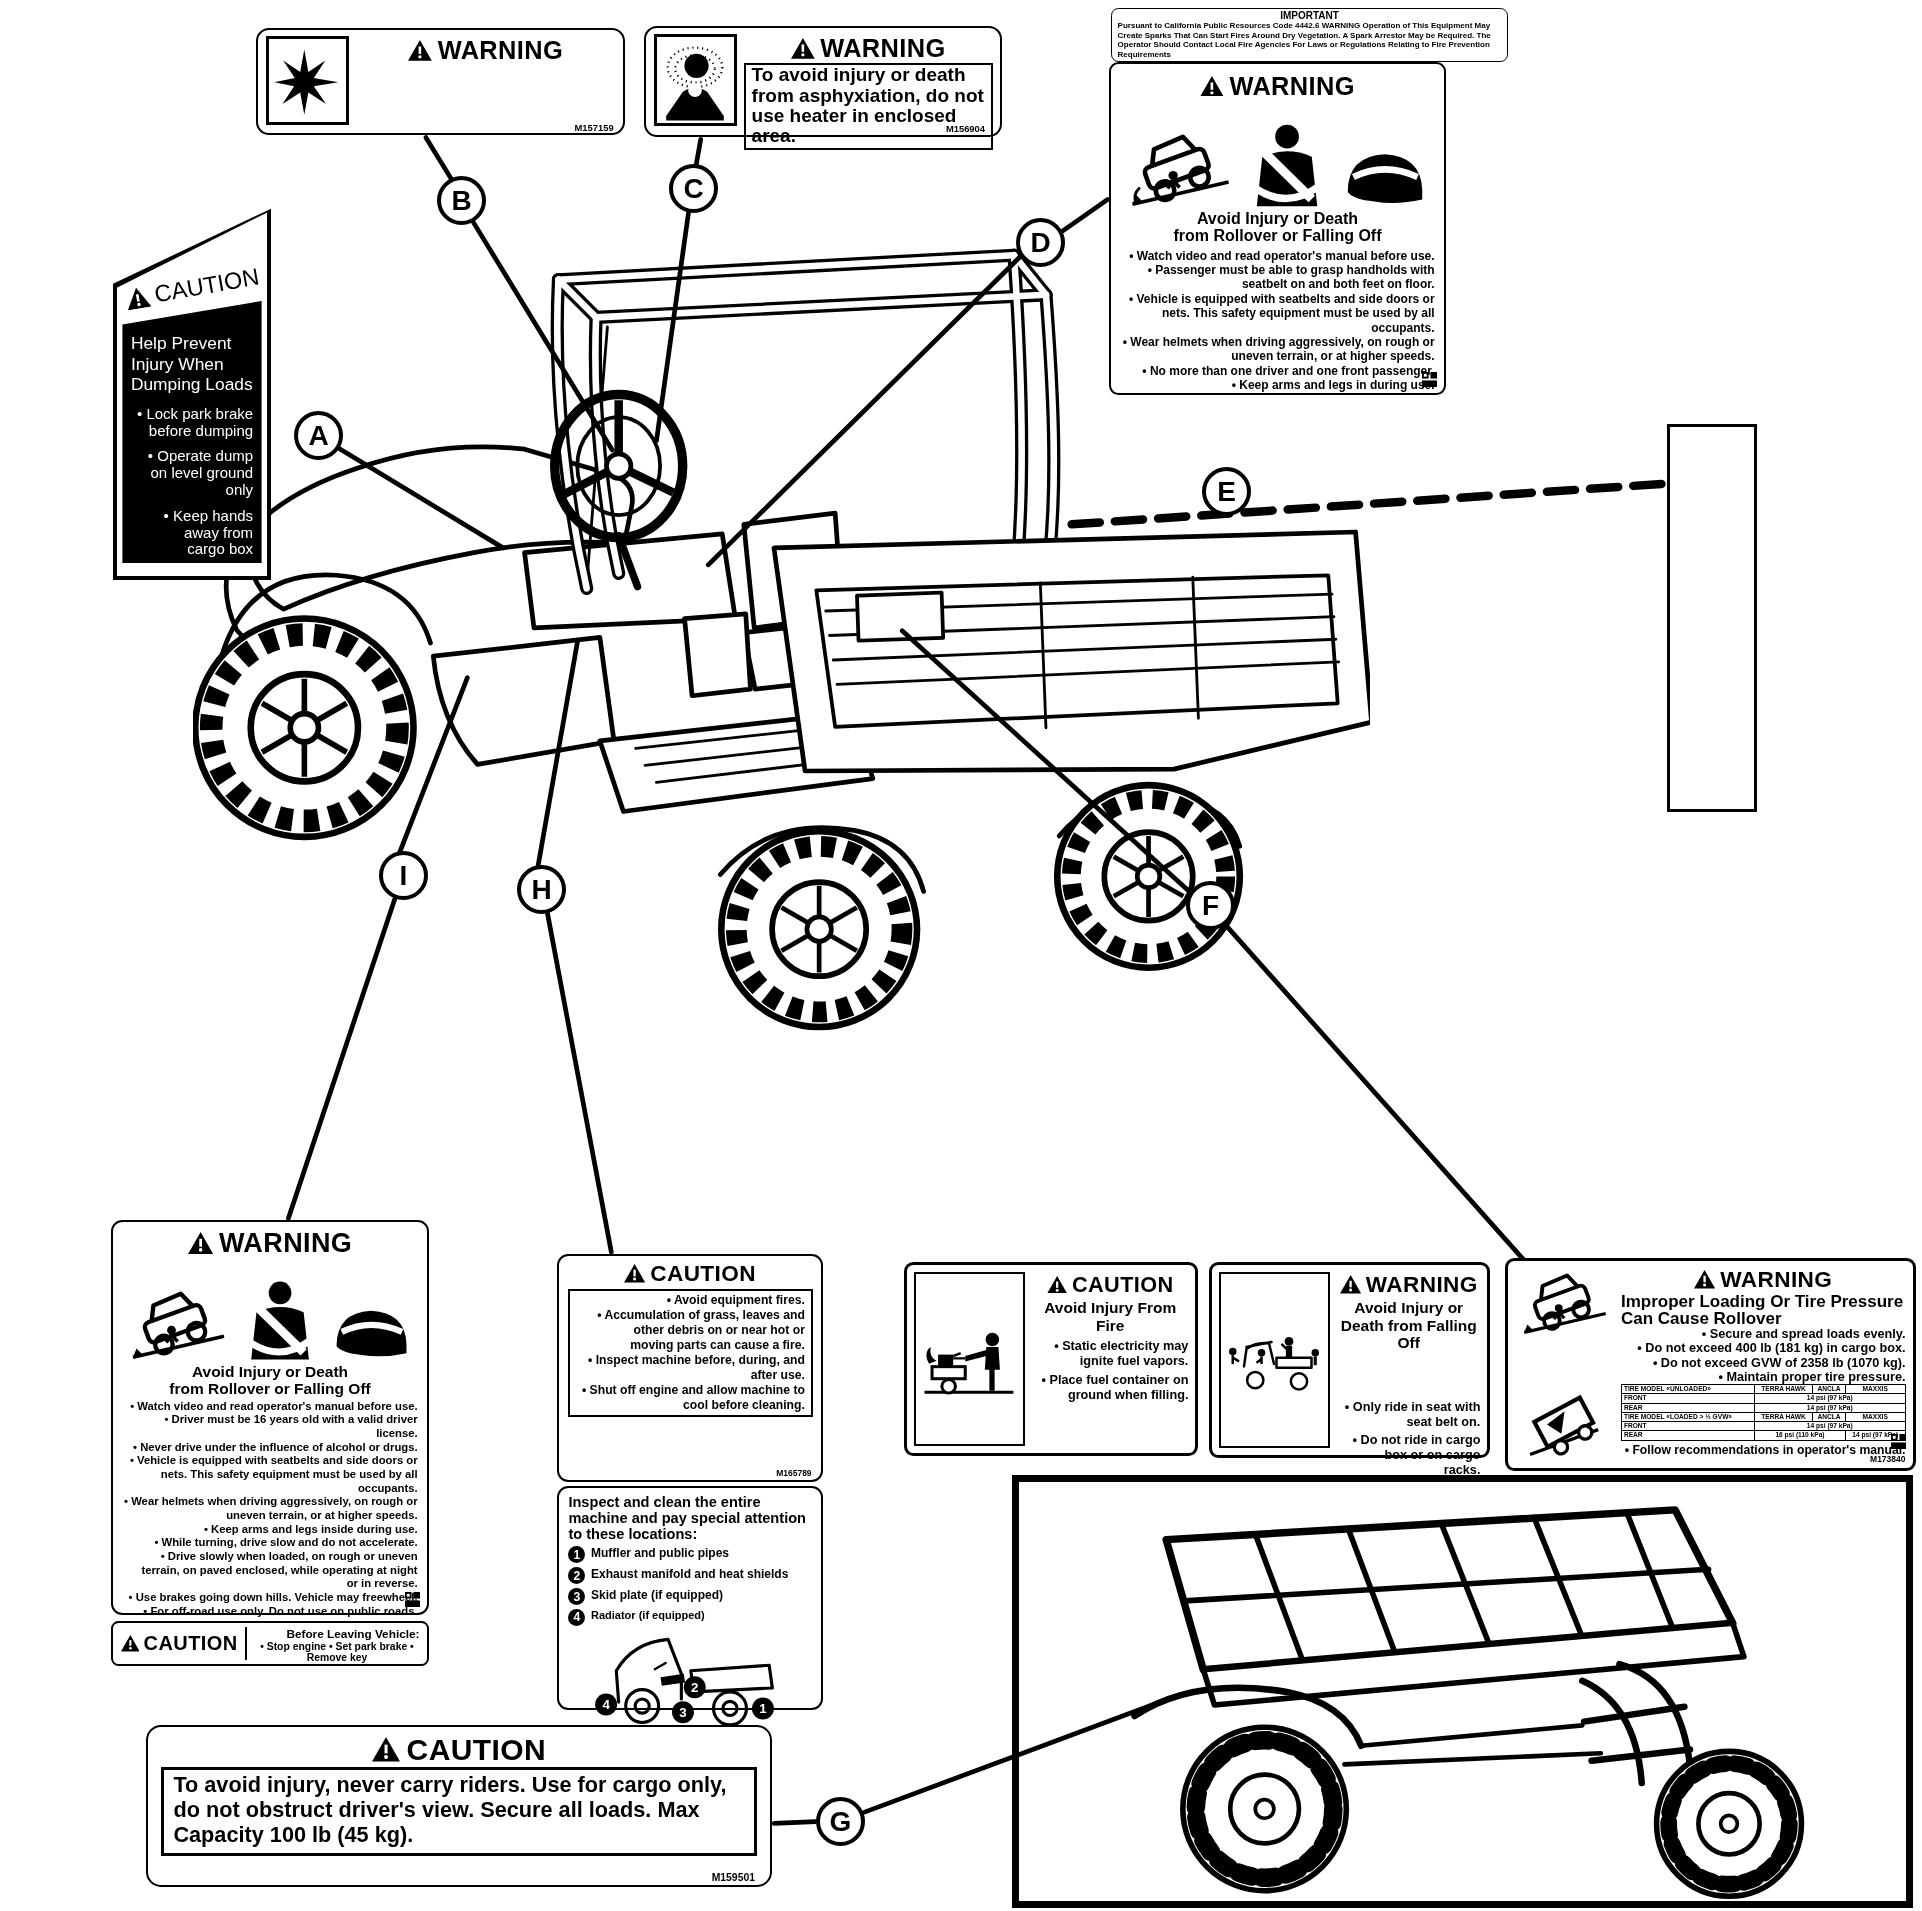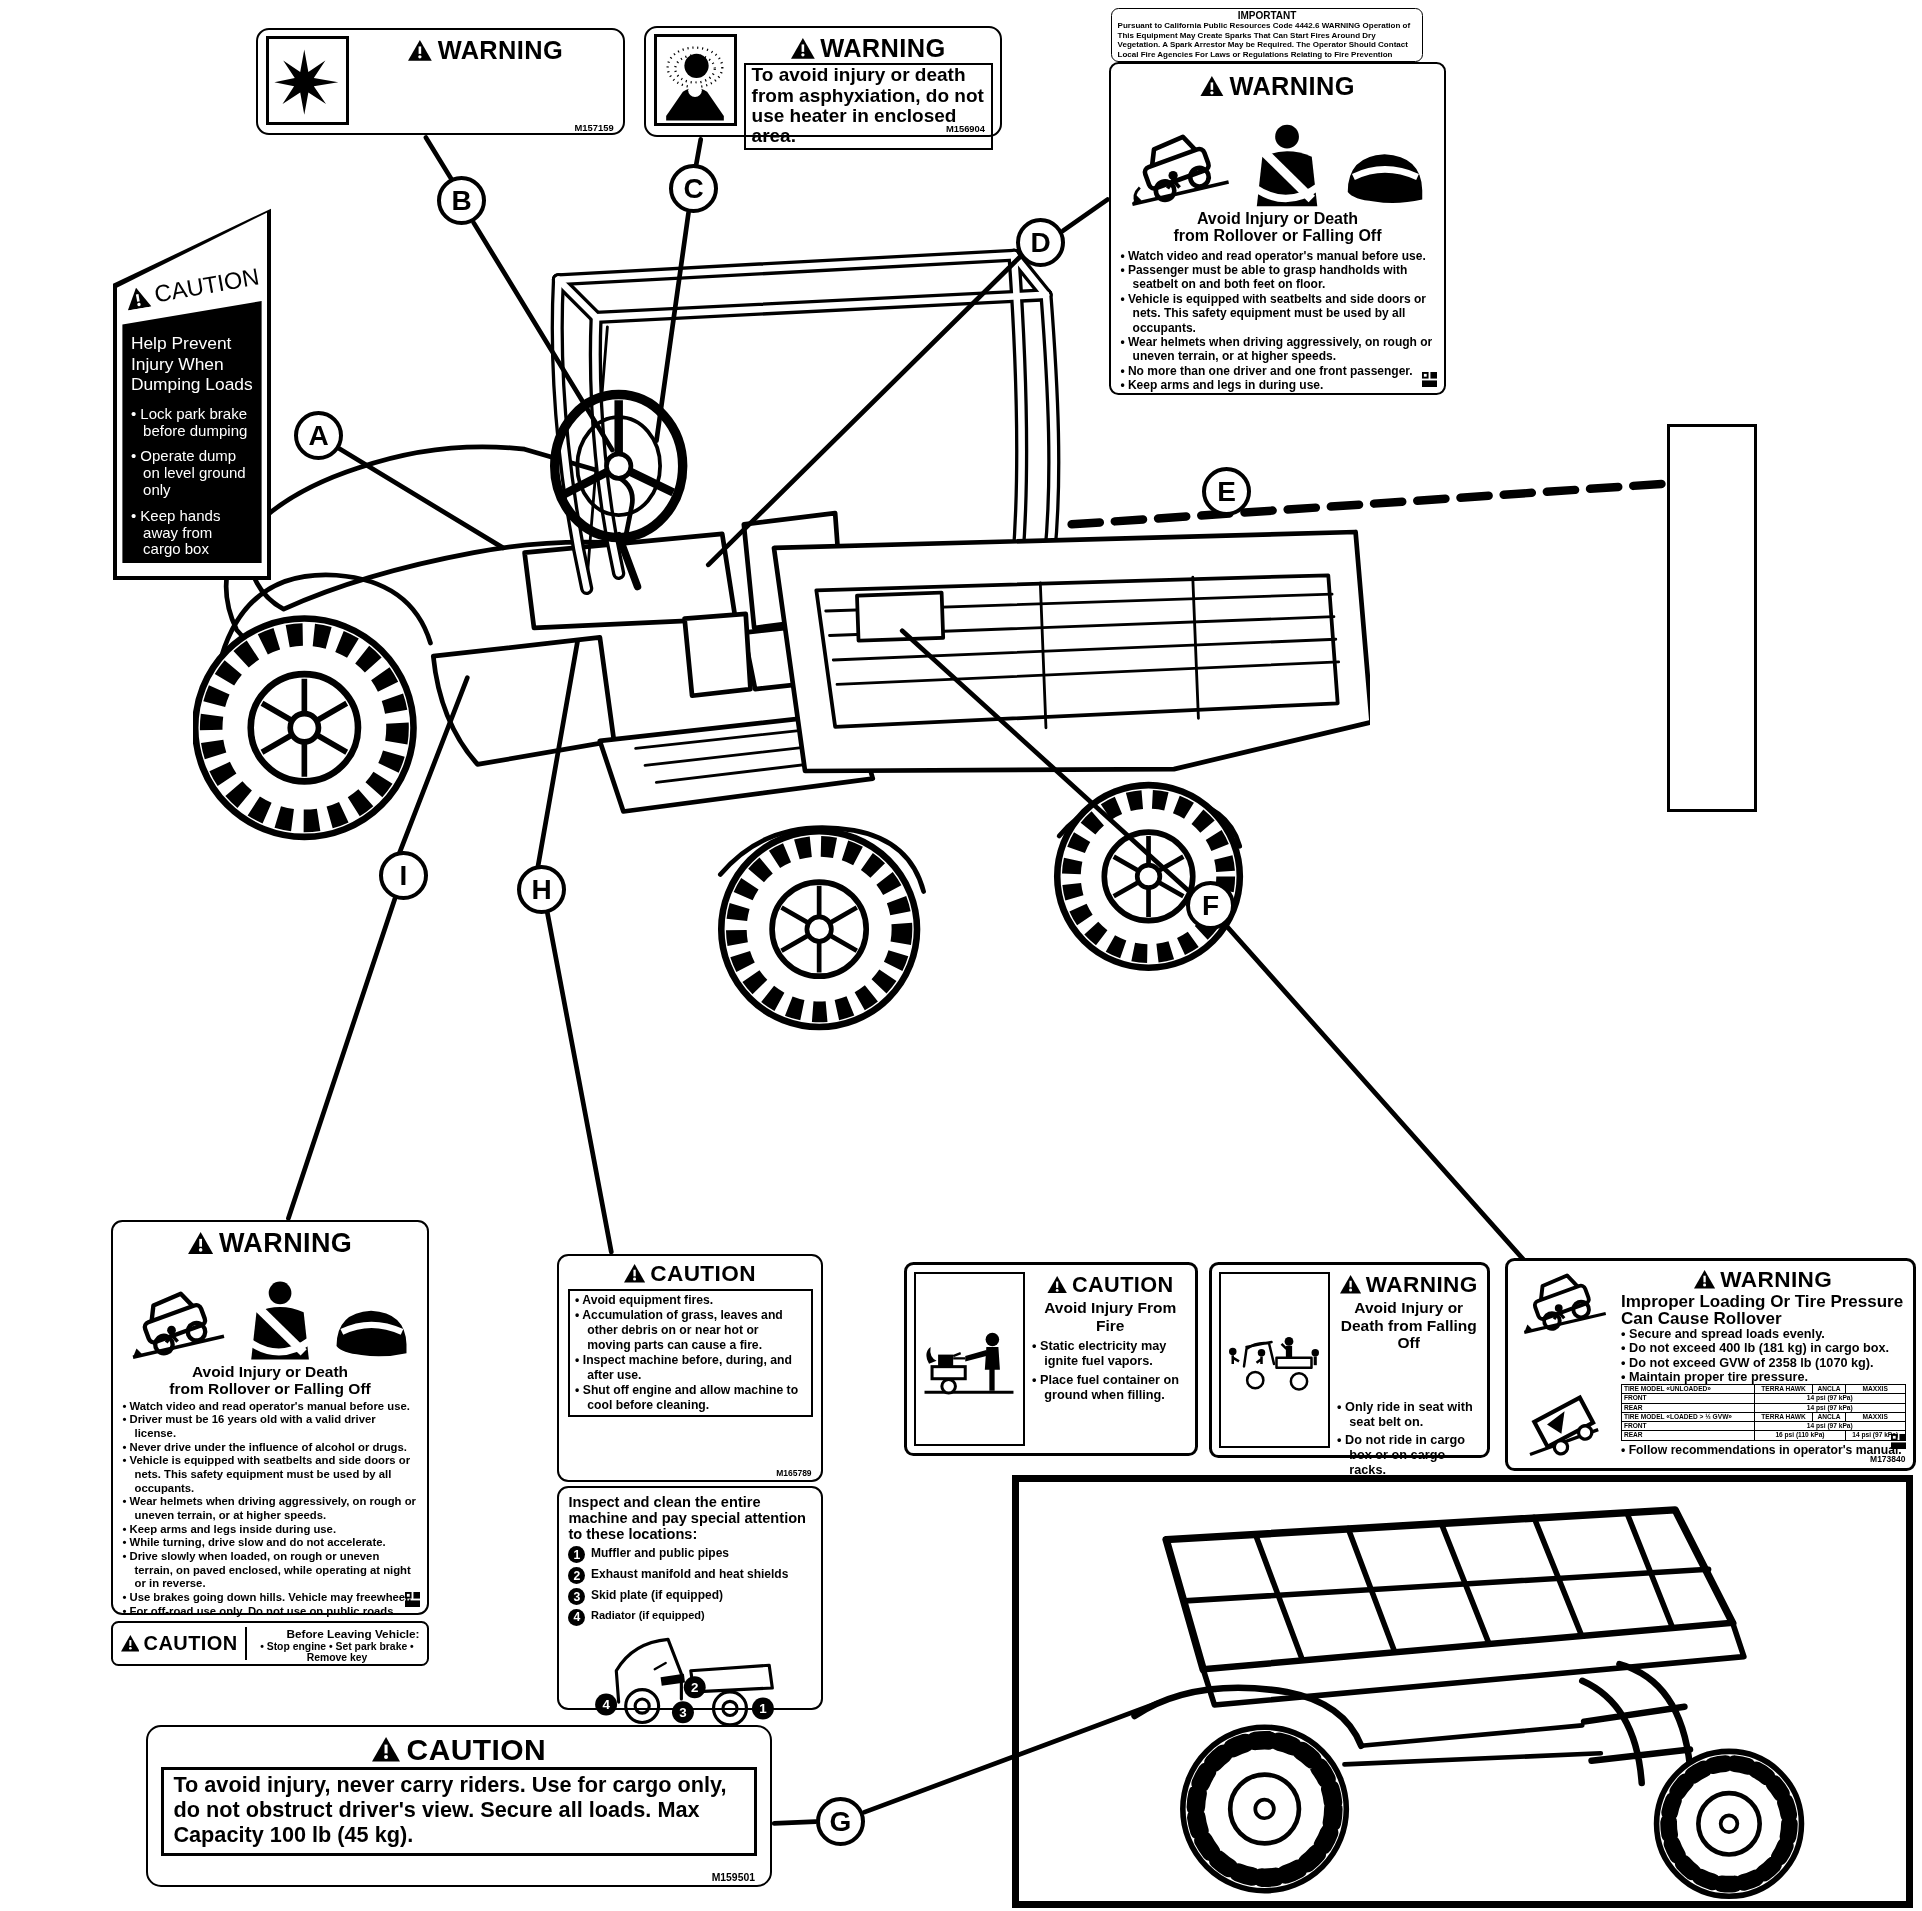--- a/index.html
+++ b/index.html
@@ -4,21 +4,21 @@
 <style>
   html,body{margin:0;padding:0;background:#fff;}
   #canvas{position:relative;width:1923px;height:1911px;background:#fff;color:#000;
           font-family:"Liberation Sans",sans-serif;overflow:hidden;}
   .lbl{position:absolute;background:#fff;border:2.8px solid #000;border-radius:13px;
        box-sizing:border-box;z-index:3;}
   .sig{display:flex;align-items:center;justify-content:center;font-weight:bold;letter-spacing:0.4px;}
   .sig svg{height:.82em;width:auto;margin-right:.22em;flex:none;}
   .tbox{border:2.8px solid #000;font-weight:bold;box-sizing:border-box;}
   .b{list-style:none;margin:0;padding:0;font-weight:bold;}
-  .b li{padding-left:12.2px;text-indent:-12.2px;}
+  .b li{padding-left:12.2px;text-indent:-12.2px;text-align:right;}
   .b li::before{content:"• ";}
   .part{position:absolute;font-size:9.4px;font-weight:bold;}
   .callout{position:absolute;width:49px;height:49px;background:#fff;border:4.7px solid #000;
            border-radius:50%;display:flex;align-items:center;justify-content:center;
            font-size:28px;font-weight:bold;z-index:4;box-sizing:border-box;}
   .pictobox{border:3.8px solid #000;display:flex;align-items:center;justify-content:center;
             box-sizing:border-box;background:#fff;flex:none;}
   .overlay{position:absolute;left:0;top:0;z-index:2;pointer-events:none;}
   .art{position:absolute;z-index:1;}
   .icons-row{display:flex;align-items:flex-end;justify-content:space-around;}
@@ -174,21 +174,21 @@
               <circle cx="12" cy="17" r="1.7" fill="#fff"></circle>
             </svg>
           <span>WARNING</span>
         </div>
         <div class="tbox" style="flex:1;font-size:19px;line-height:1.07;padding:0.9px 5.6px;">To avoid injury or death from asphyxiation, do not use heater in enclosed area.</div>
       </div>
     </div>
     <div class="part" style="right:15px;bottom:0.9px;margin-top:8px;">M156904</div>
   </div>
 
-  <div class="lbl" style="left:1111px;top:7.5px;width:312px;height:54px;border-width:1.9px;border-radius:7.5px;padding:1.9px 5.6px;">
+  <div class="lbl" style="left:1111px;top:7.5px;width:397px;height:54px;border-width:1.9px;border-radius:7.5px;padding:1.9px 5.6px;">
     <div class="ttl" style="font-size:10px;">IMPORTANT</div>
     <div style="font-size:8px;line-height:1.18;font-weight:bold;">Pursuant to California Public Resources Code 4442.6  WARNING  Operation of This Equipment May Create Sparks That Can Start Fires Around Dry Vegetation. A Spark Arrestor May be Required. The Operator Should Contact Local Fire Agencies For Laws or Regulations Relating to Fire Prevention Requirements</div>
   </div>
 
   <div class="lbl" style="left:1109px;top:62px;width:337px;height:333px;border-radius:9.4px;padding:7.5px 9.4px;">
     <div class="sig" style="font-size:25.4px;">
       <svg viewBox="0 0 24 21">
           <path d="M12,0 L24,21 L0,21 Z" fill="#000"></path>
           <rect x="10.7" y="6.5" width="2.6" height="7.5" fill="#fff"></rect>
           <circle cx="12" cy="17" r="1.7" fill="#fff"></circle>

